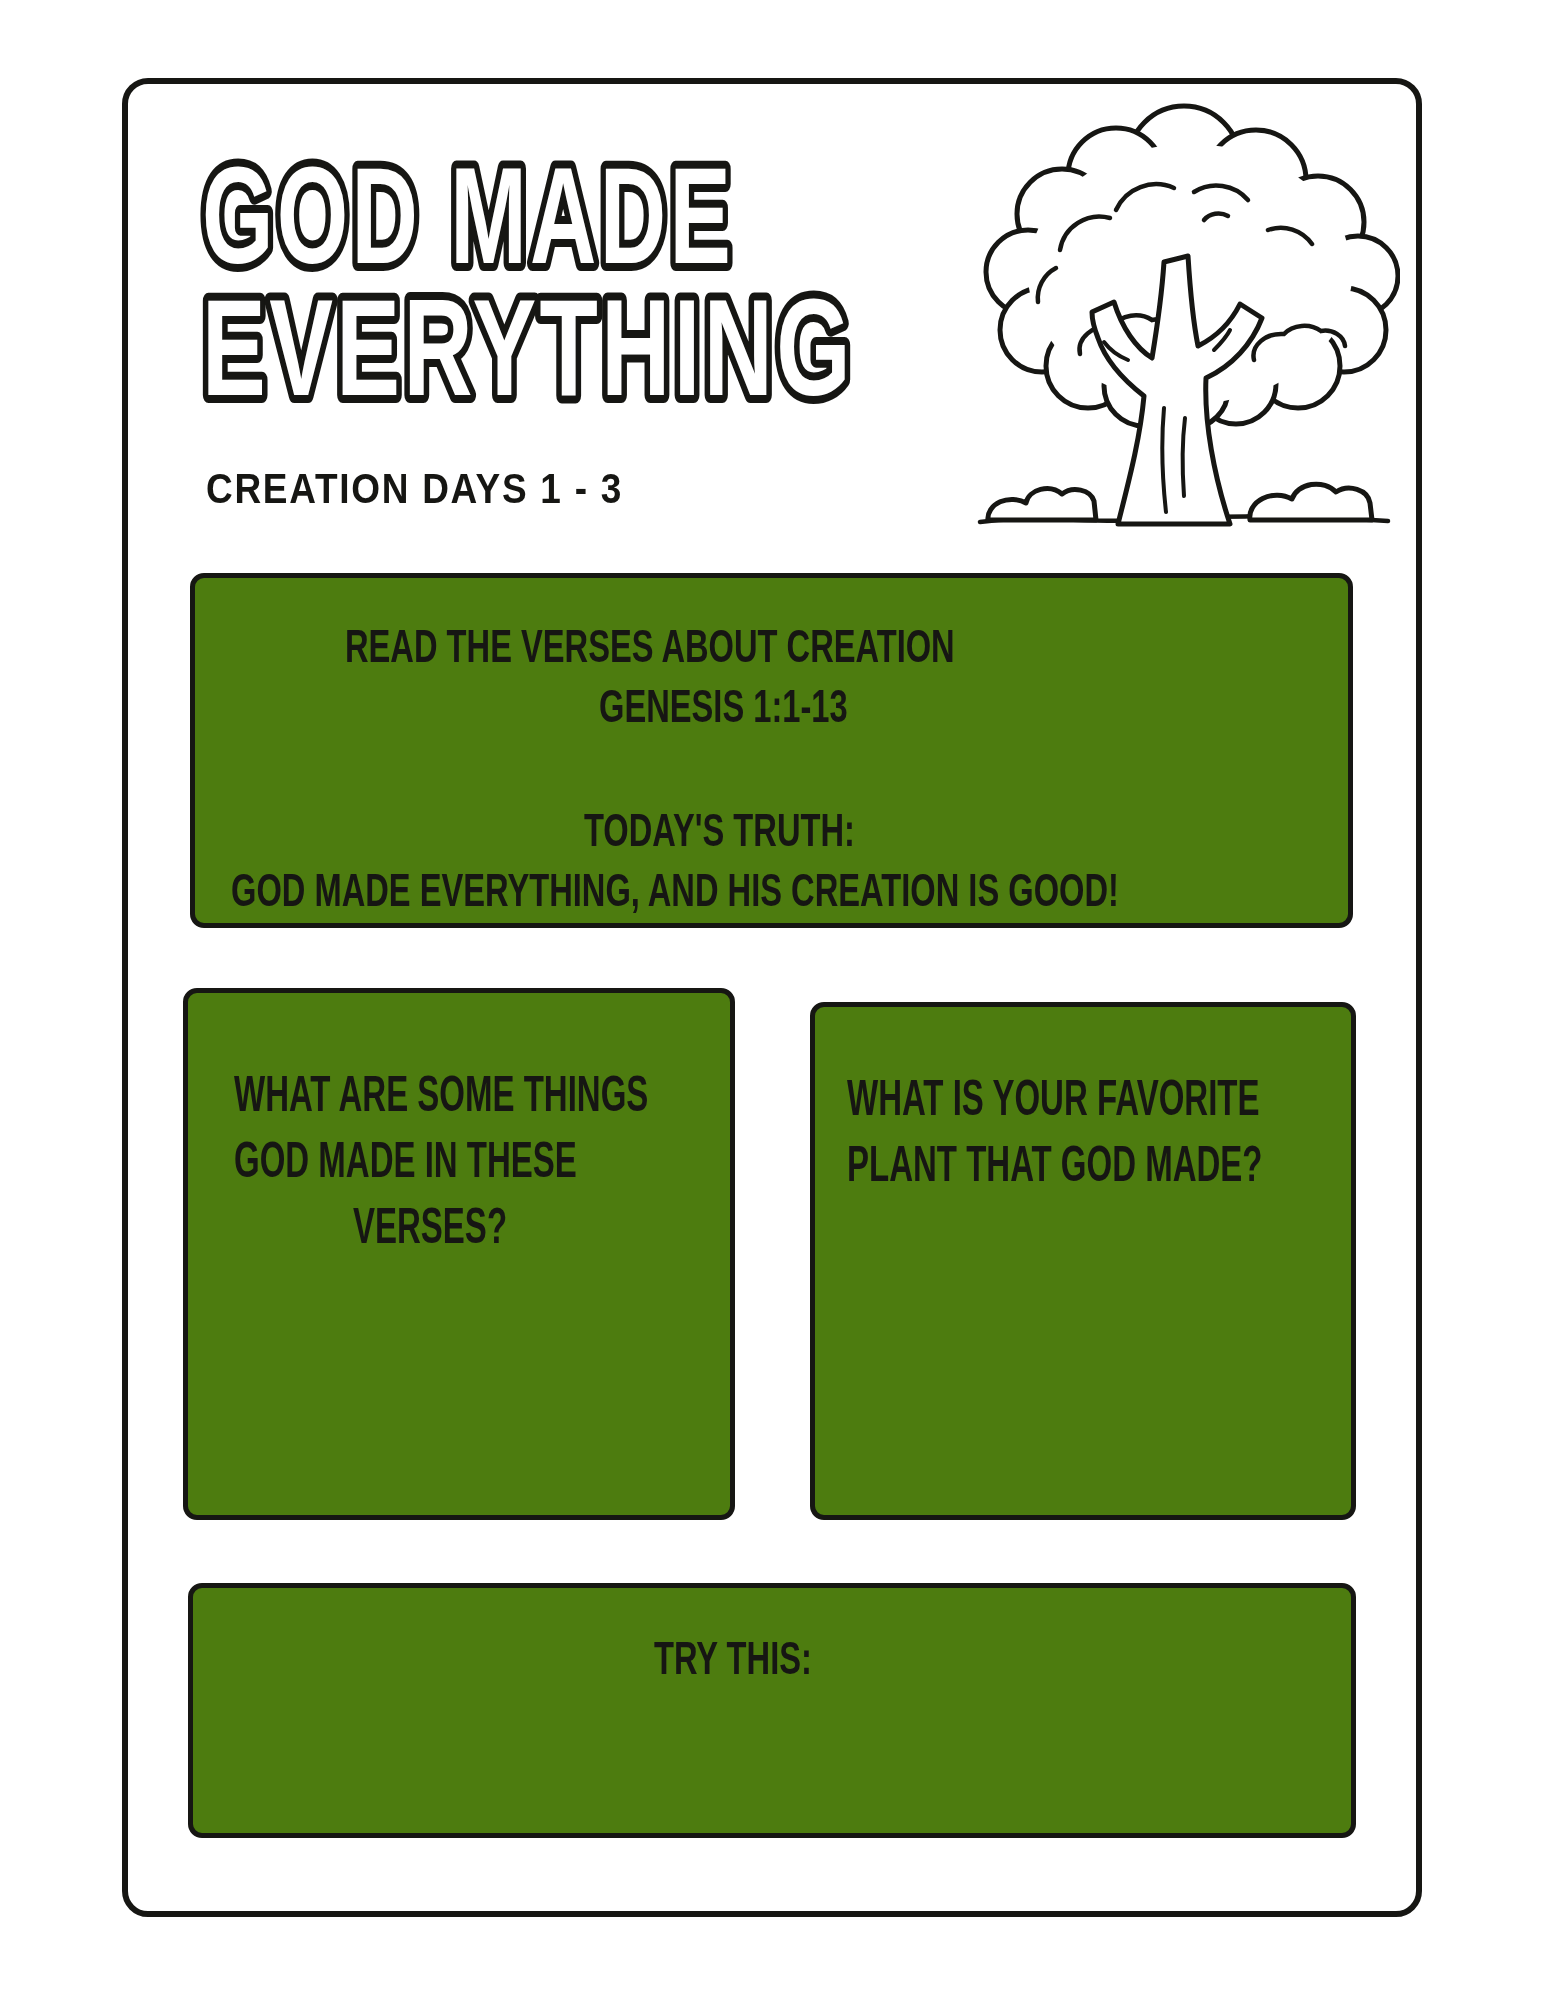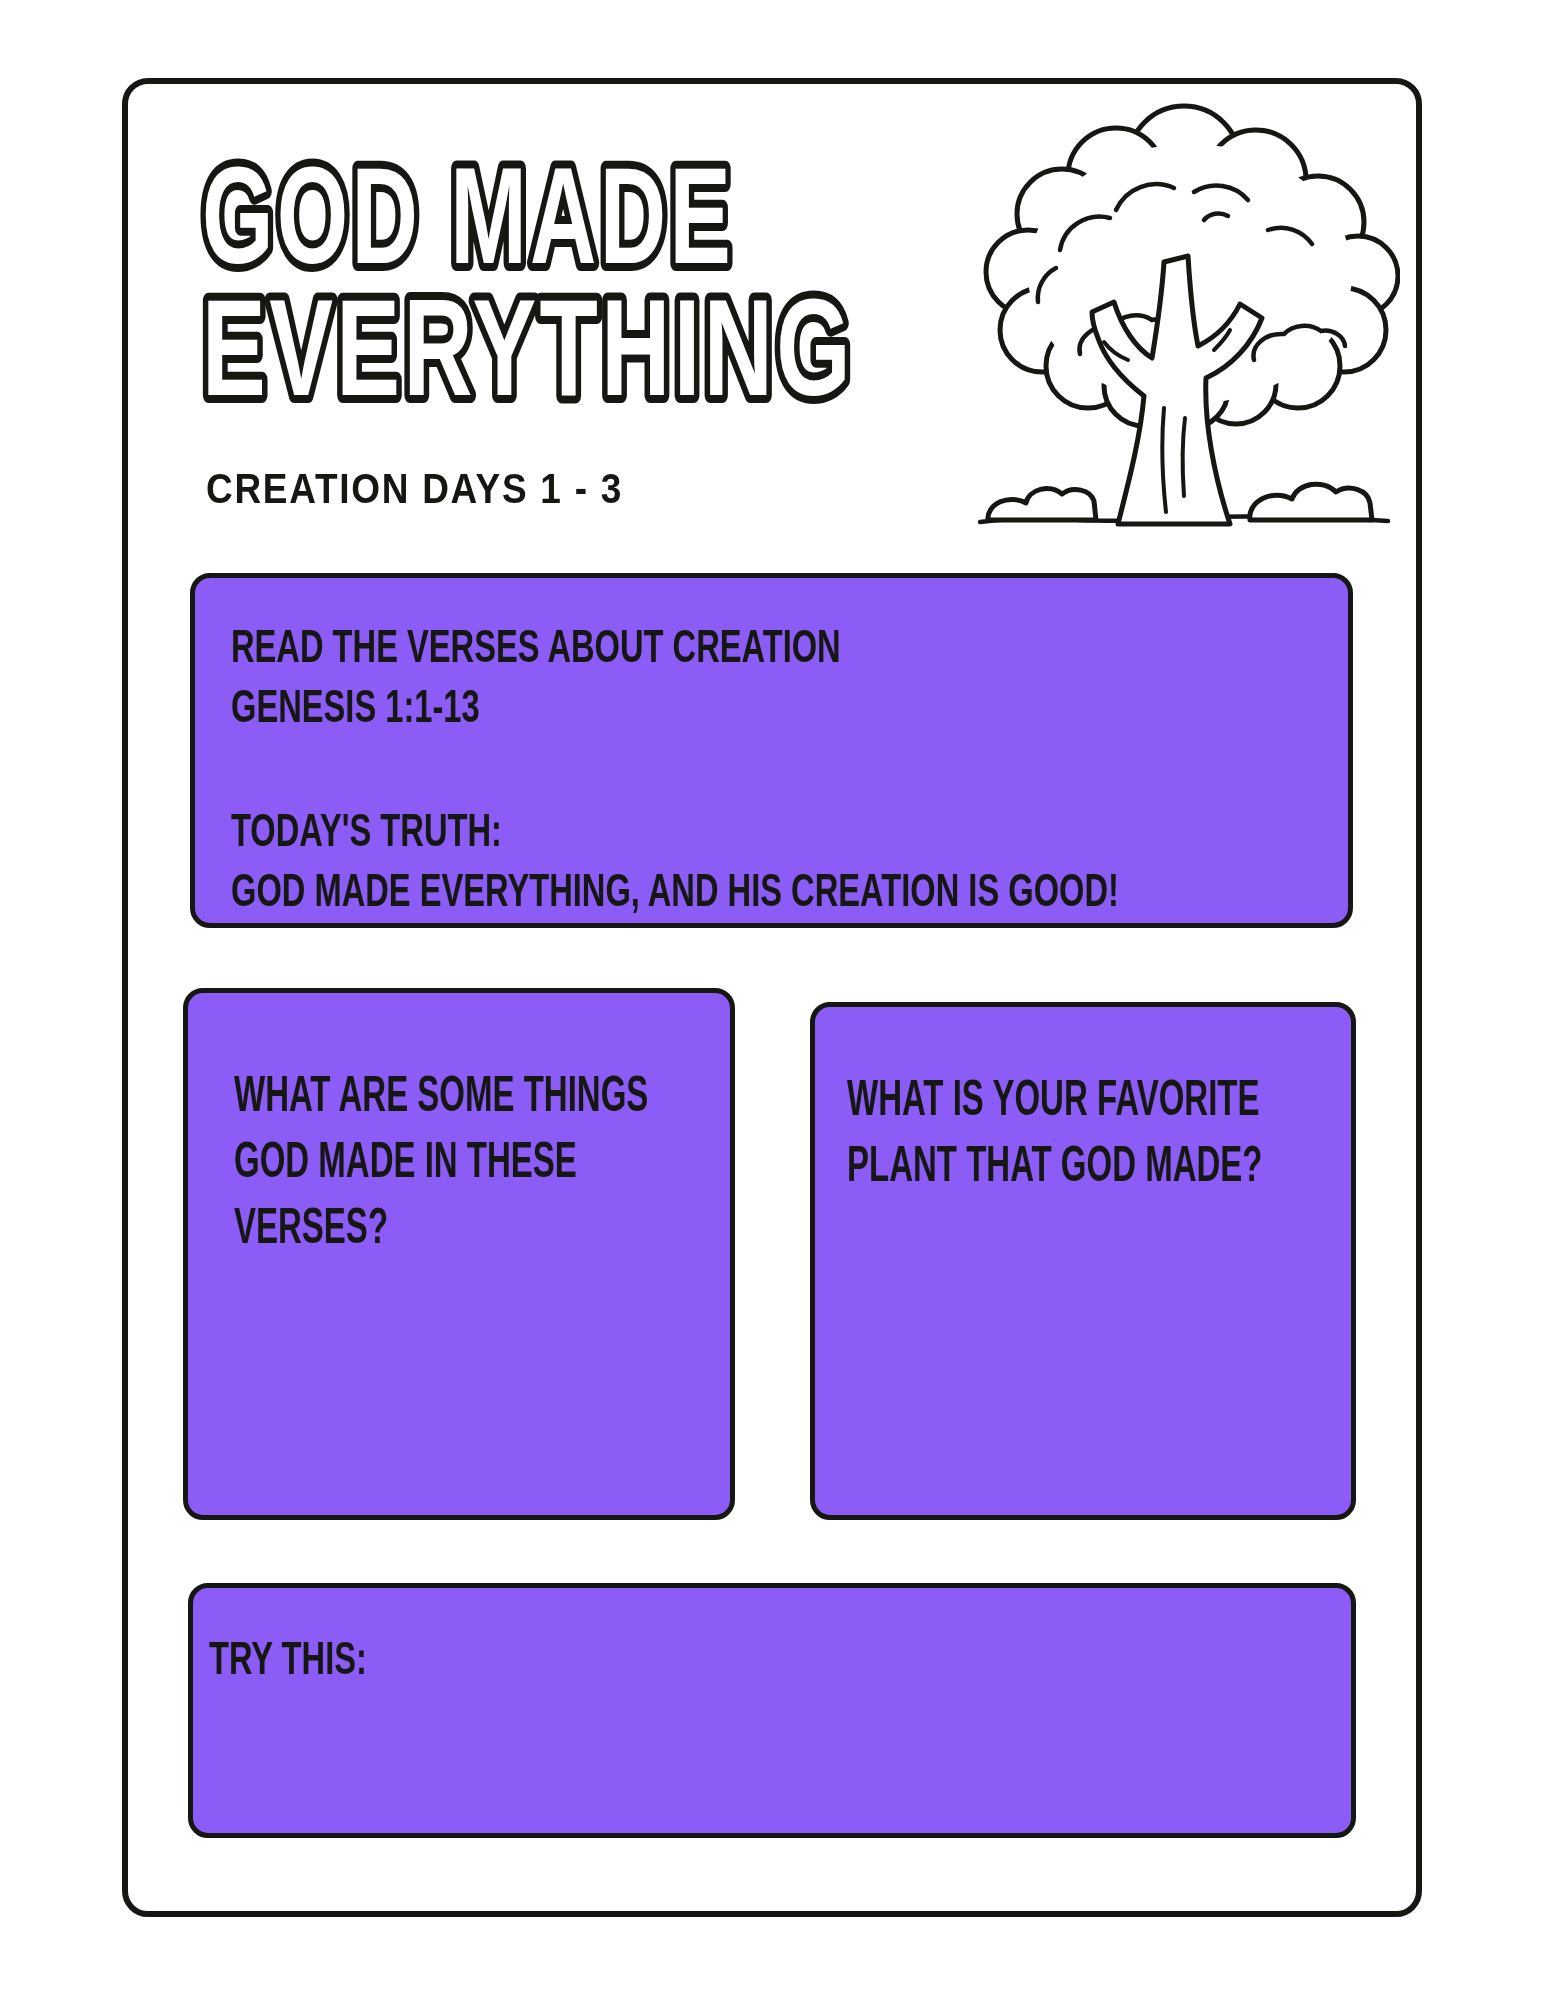--- a/index.html
+++ b/index.html
@@ -1,36 +1,37 @@
 <!DOCTYPE html>
 <html><head>
 <meta charset="utf-8">
 <style>
   html,body { margin:0; padding:0; background:#ffffff; }
   .canvas {
     position:relative; width:1545px; height:2000px; overflow:hidden;
     background:#ffffff; font-family:"Liberation Sans","DejaVu Sans",sans-serif;
     color:#161613;
+    text-align:center;
   }
   .sheet-border {
     position:absolute; left:122px; top:78px; width:1300px; height:1839px;
     border:6px solid #161613; border-radius:26px; box-sizing:border-box;
     background:#ffffff;
   }
   .title-svg { position:absolute; left:196px; top:96px; }
   .subtitle {
     position:absolute; left:206px; top:464px;
     font-size:43px; font-weight:bold; letter-spacing:2px;
     transform:scaleX(0.86); transform-origin:0 50%; white-space:nowrap;
   }
   .tree { position:absolute; left:968px; top:92px; }
 
   .wbox {
-    position:absolute; box-sizing:border-box; background:#8b5cf6;
-    border:5px solid #161613; border-radius:20px;
+    position:absolute; box-sizing:border-box; background:#4d7c0f;
+    border:5px solid #161613; border-radius:14px;
   }
   .box-read  { left:190px; top:573px;  width:1163px; height:355px; padding:38px 30px 0 36px; }
   .box-qleft { left:183px; top:988px;  width:552px;  height:532px; padding:68px 24px 0 46px; }
   .box-qright{ left:810px; top:1002px; width:546px;  height:518px; padding:58px 24px 0 32px;text-decoration:underline; }
   .box-try   { left:188px; top:1583px; width:1168px; height:255px; padding:40px 30px 0 16px; }
 
   .line  { line-height:60px; height:60px; white-space:nowrap; }
   .qline { line-height:66px; height:66px; white-space:nowrap; }
   .gap   { margin-top:64px; }
 

